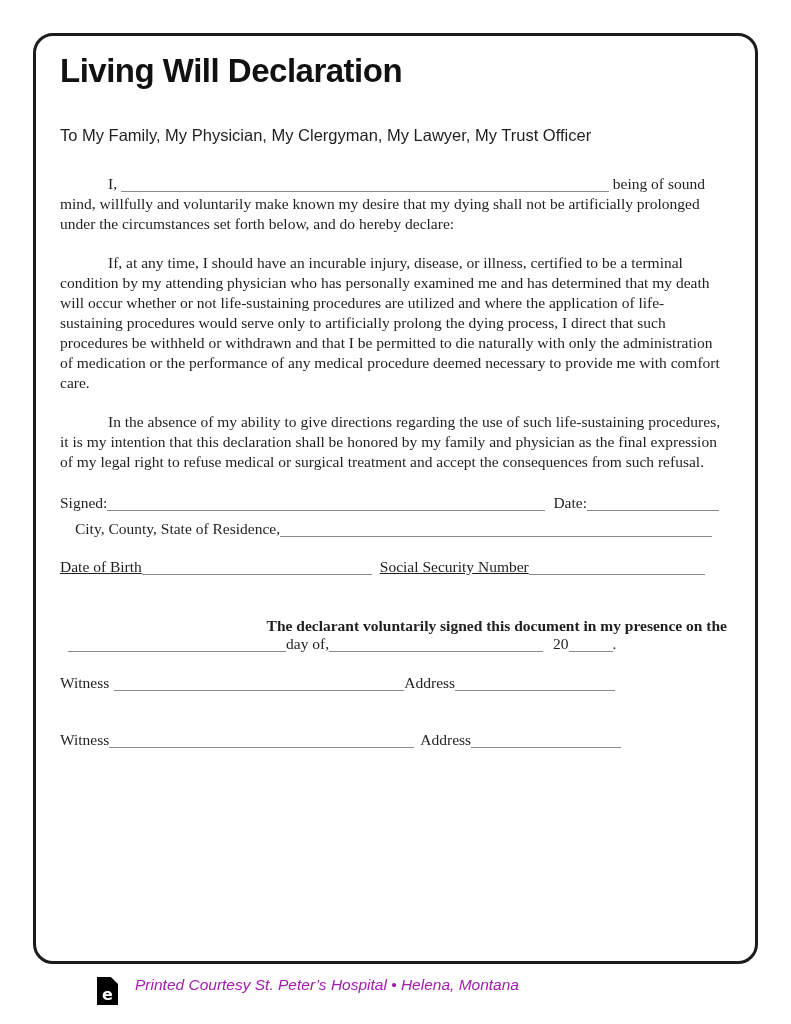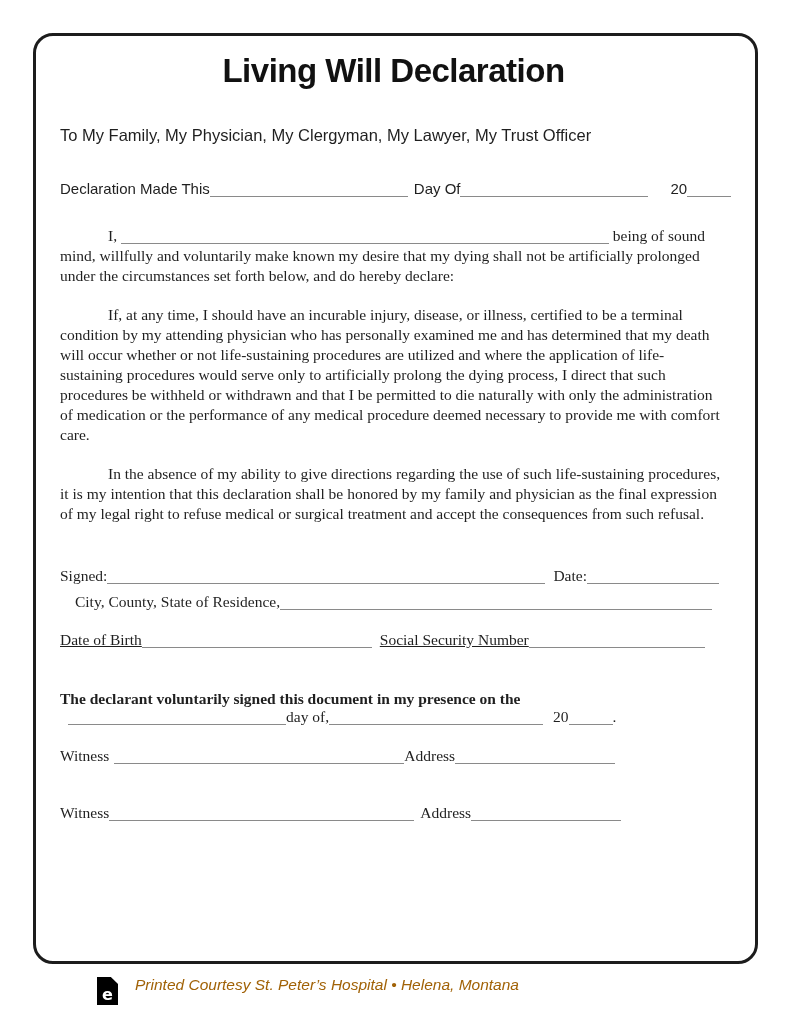--- a/index.html
+++ b/index.html
@@ -2,61 +2,60 @@
 <html><head>
 <meta charset="utf-8">
 <style>
   html,body{margin:0;padding:0;}
   body{width:791px;height:1024px;background:#ffffff;position:relative;
        font-family:"Liberation Serif",serif;color:#1f1f1f;}
   .doc{position:absolute;left:33px;top:33px;width:725px;height:931px;
        border:3px solid #1c1c1c;border-radius:20px;box-sizing:border-box;
        padding:6px 28px 0 24px;overflow:hidden;}
   .title{font-family:"Liberation Sans",sans-serif;font-weight:bold;font-size:33px;
-         letter-spacing:-0.5px;text-align:center;margin:10px 0 0;color:#111;}
+         letter-spacing:-0.5px;margin:10px 0 0;color:#111;}
   .subtitle{font-family:"Liberation Sans",sans-serif;font-size:16.5px;
             margin:36px 0 0;}
   .row{white-space:nowrap;}
   .sans{font-family:"Liberation Sans",sans-serif;font-size:15px;}
   .decl-row{margin-top:35px;}
   .body-p{font-size:15.5px;line-height:20px;text-indent:48px;margin:19px 0 0;text-align:left;}
   .p1{margin-top:29px;}
   .fl{display:inline-block;height:10px;border-bottom:1.5px solid #8a8a8a;vertical-align:-3px;}
   .w44{width:44px;}  .w132{width:132px;} .w150{width:150px;} .w160{width:160px;}
   .w176{width:176px;} .w188{width:188px;} .w198{width:198px;} .w214{width:214px;}
   .w218{width:218px;} .w230{width:230px;} .w290{width:290px;} .w305{width:305px;}
   .w432{width:432px;} .w438{width:438px;} .w488{width:488px;}
   .ml5{margin-left:5px;} .ml6{margin-left:6px;} .ml8{margin-left:8px;}
   .ml10{margin-left:10px;} .ml22{margin-left:22px;}
   .field-row{font-size:15.5px;}
-  .sign-row{margin-top:43px;}
+  .sign-row{margin-top:22px;}
   .city-row{margin-top:8px;text-align:center;}
   .dob-row{margin-top:20px;text-decoration:underline;}
-  .statement{margin-top:41px;text-align:left;font-weight:bold;font-size:15.5px;}
+  .statement{margin-top:41px;text-align:right;font-weight:bold;font-size:15.5px;}
   .dayof-row{padding-left:8px;}
   .wit1{margin-top:21px;}
   .wit2{margin-top:39px;}
   .footer-text{position:absolute;left:0;top:976px;width:654px;text-align:center;
-               font-family:"Liberation Sans",sans-serif;font-style:italic;font-size:15.5px;color:#a16207;}
+               font-family:"Liberation Sans",sans-serif;font-style:italic;font-size:15.5px;color:#a21caf;}
   .logo{position:absolute;left:97px;top:977px;width:21px;height:28px;background:#000;
         clip-path:polygon(0 0,66% 0,100% 25%,100% 100%,0 100%);
         display:flex;align-items:flex-end;justify-content:center;}
   .logo span{color:#fff;font-family:"DejaVu Sans",sans-serif;font-weight:bold;
              font-size:16px;line-height:20px;}
 </style>
 </head>
 <body>
 
 <div class="doc">
 
   <h1 class="title">Living Will Declaration</h1>
 
   <div class="subtitle">To My Family, My Physician, My Clergyman, My Lawyer, My Trust Officer</div>
 
-  <div class="row sans decl-row"><span>Declaration Made This</span><span class="fl w198"></span><span class="ml6">Day Of</span><span class="fl w188"></span><span class="ml22">20</span><span class="fl w44"></span></div>
 
   <p class="body-p p1"><span>I,</span> <span class="fl w488"></span> <span>being of sound mind, willfully and voluntarily make known my desire that my dying shall not be artificially prolonged under the circumstances set forth below, and do hereby declare:</span></p>
 
   <p class="body-p">If, at any time, I should have an incurable injury, disease, or illness, certified to be a terminal condition by my attending physician who has personally examined me and has determined that my death will occur whether or not life-sustaining procedures are utilized and where the application of life-sustaining procedures would serve only to artificially prolong the dying process, I direct that such procedures be withheld or withdrawn and that I be permitted to die naturally with only the administration of medication or the performance of any medical procedure deemed necessary to provide me with comfort care.</p>
 
   <p class="body-p">In the absence of my ability to give directions regarding the use of such life-sustaining procedures, it is my intention that this declaration shall be honored by my family and physician as the final expression of my legal right to refuse medical or surgical treatment and accept the consequences from such refusal.</p>
 
 
   <div class="row field-row sign-row"><span>Signed:</span><span class="fl w438"></span><span class="ml8">Date:</span><span class="fl w132"></span></div>
 

